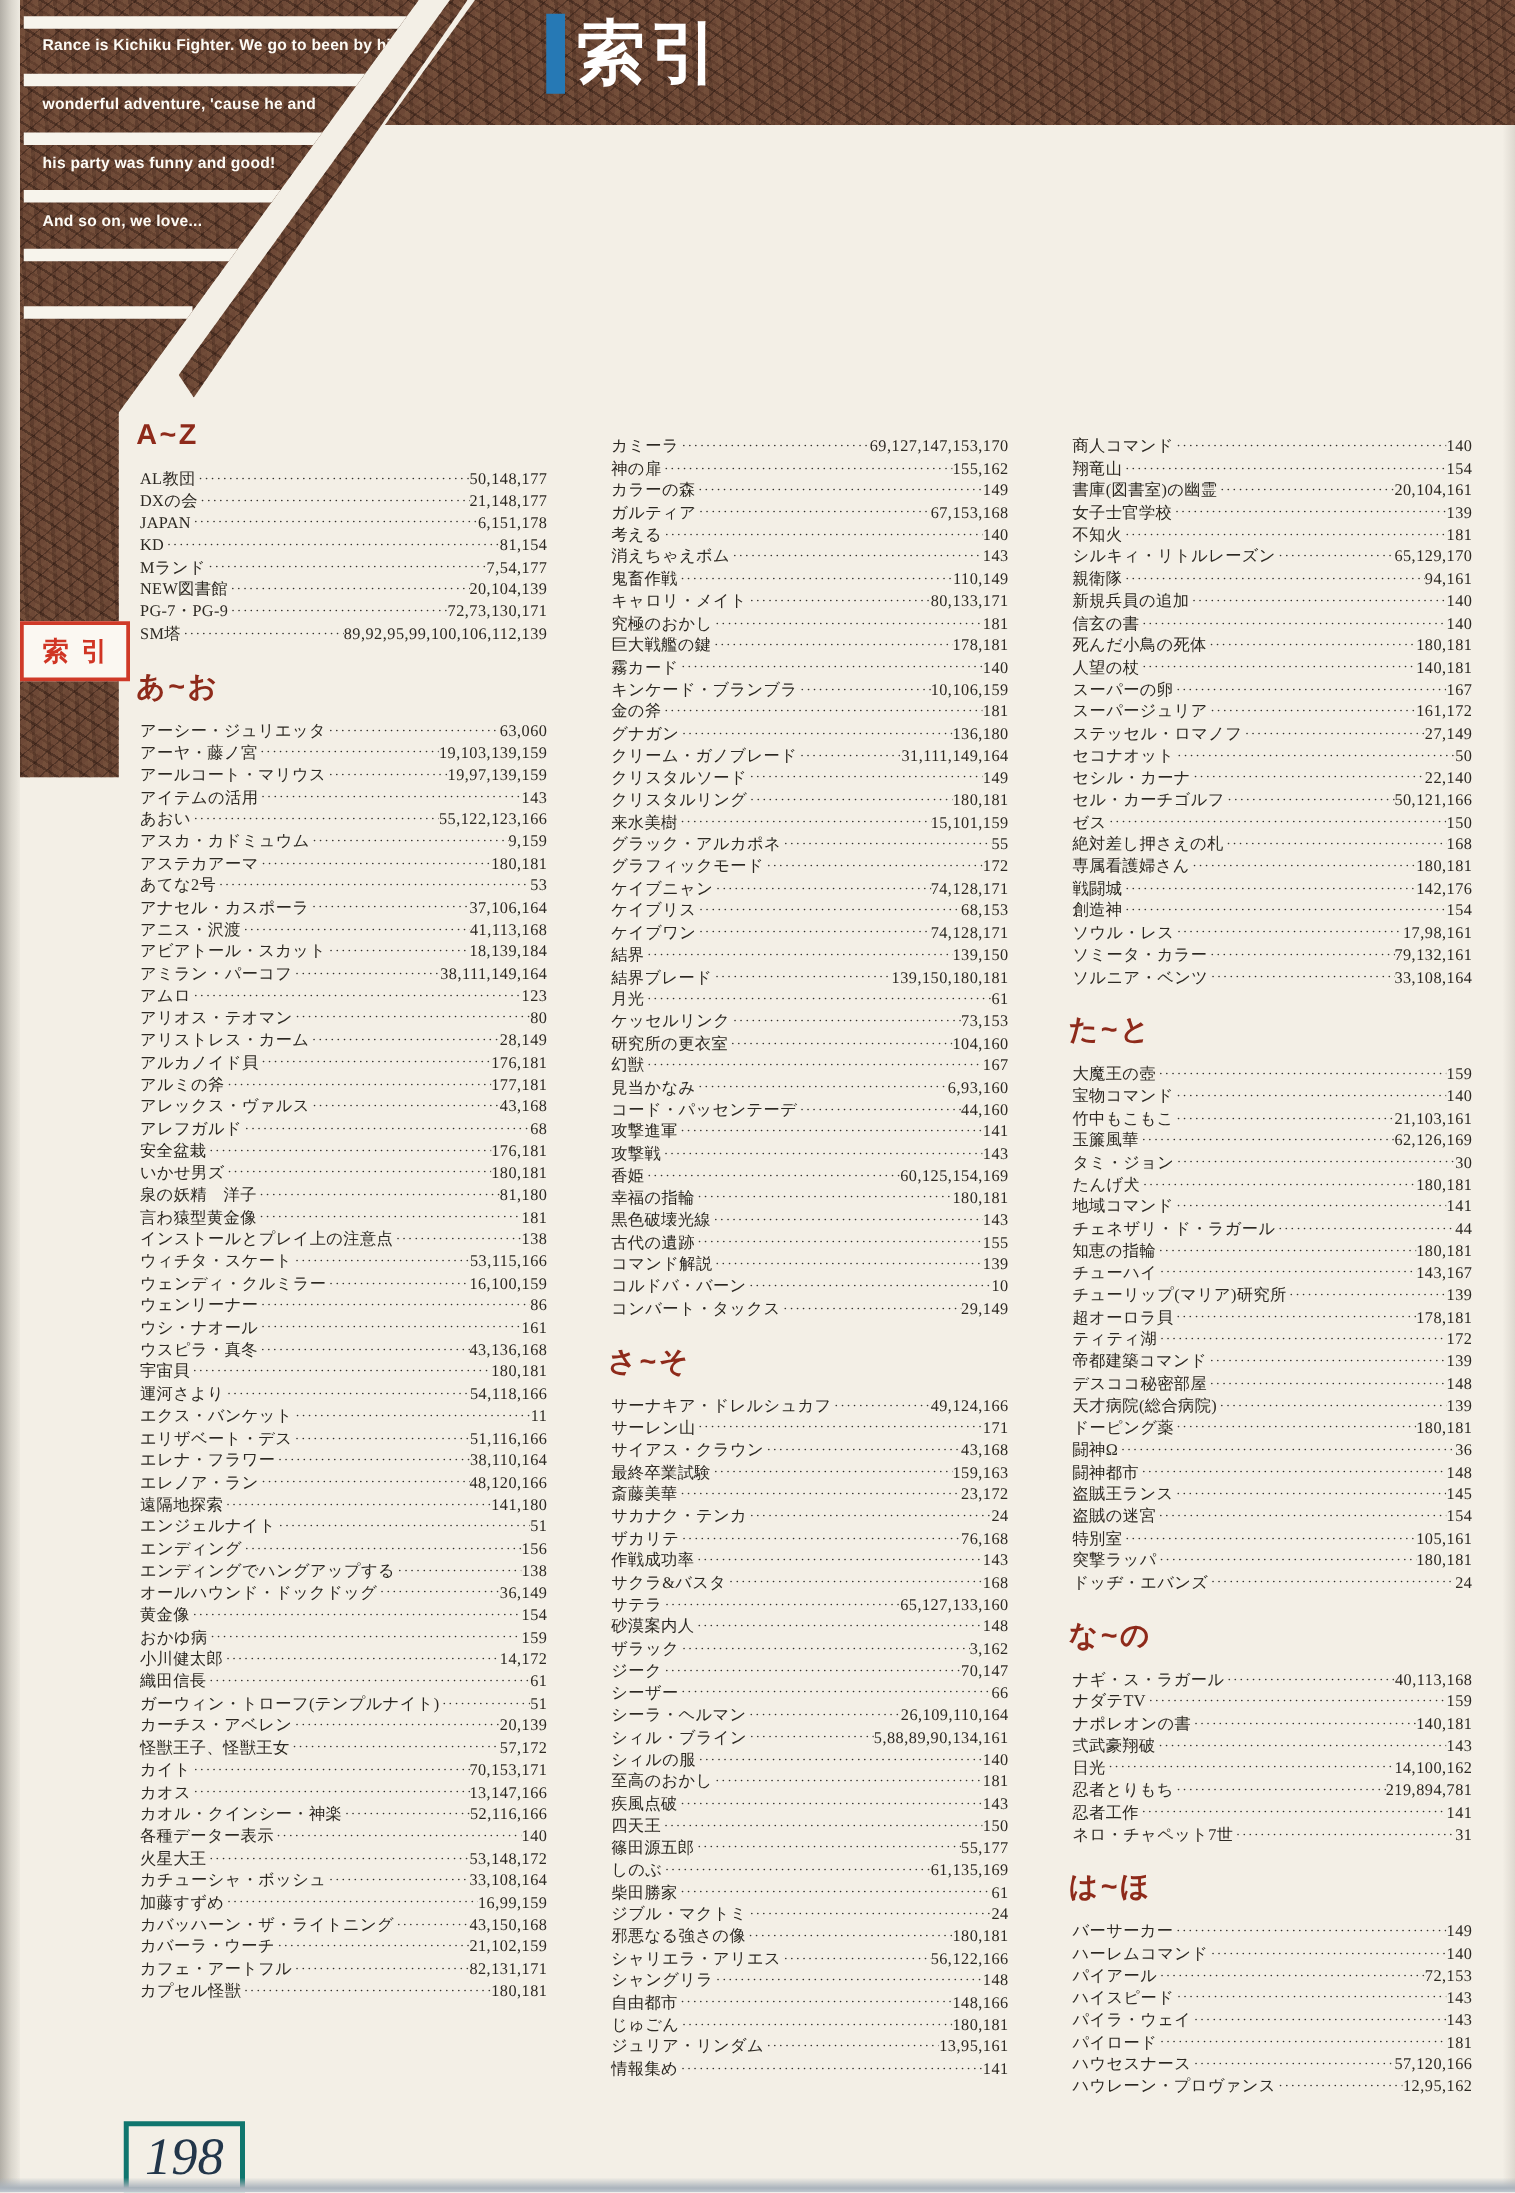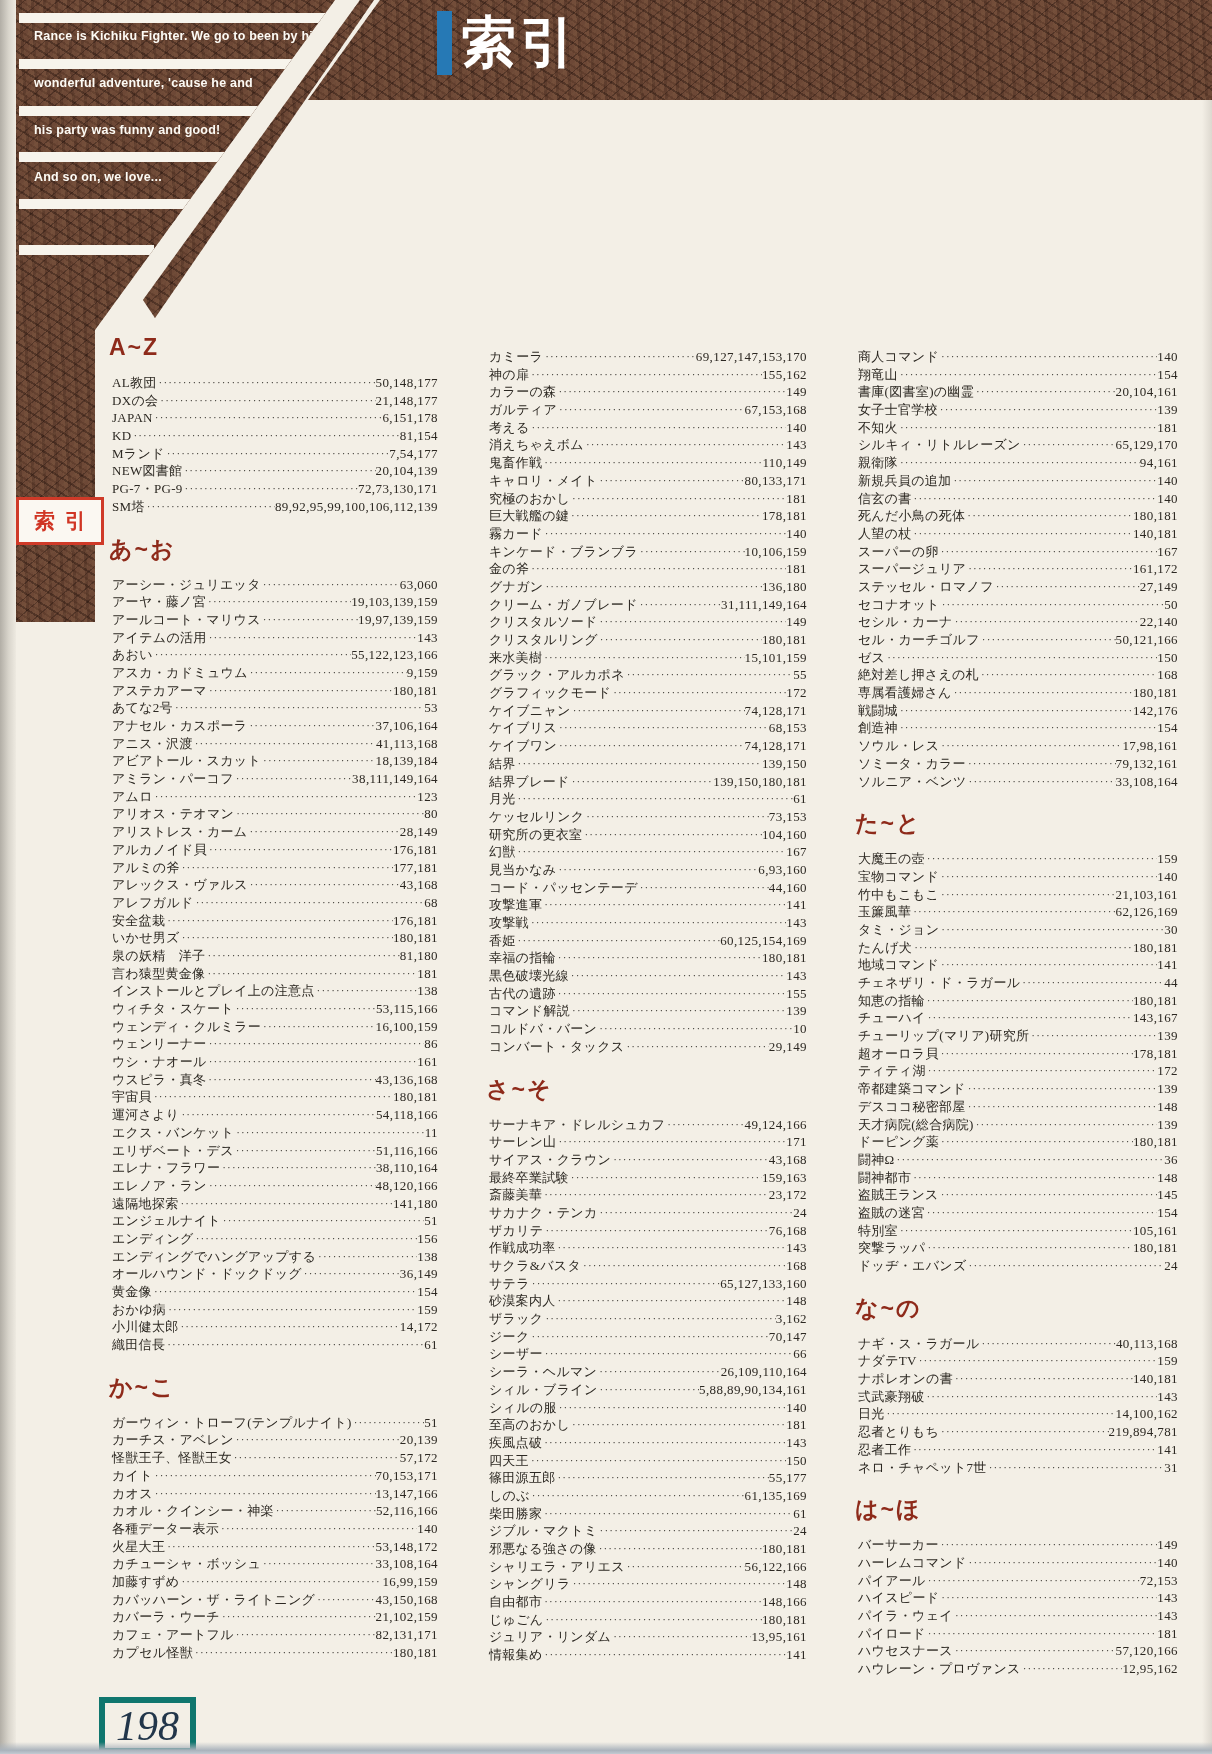--- a/index.html
+++ b/index.html
@@ -54,21 +54,21 @@
   .col .sec-header:first-child{margin-top:0;}
 
   .row{display:flex;align-items:baseline;height:17.7px;line-height:17.7px;
     font-size:13px;white-space:nowrap;}
   .term{flex:0 0 auto;letter-spacing:.3px;}
   .leader{flex:1 1 auto;min-width:6px;overflow:hidden;font-size:11px;
     letter-spacing:1.2px;color:#33302b;padding:0 2px;position:relative;top:-1px;}
   .pages{flex:0 0 auto;letter-spacing:.4px;}
 
   .page-num-box{position:absolute;left:99px;top:1697px;width:97px;height:57px;
-    border:6px solid #0f766e;box-sizing:border-box;display:flex;align-items:center;
+    border:4px solid #0f766e;box-sizing:border-box;display:flex;align-items:center;
     justify-content:center;z-index:2;background:#f3efe6;}
   .page-num{font-style:italic;font-size:42px;color:#22364a;
     font-family:"Liberation Serif","DejaVu Serif",serif;}
 
   .edge-left{position:absolute;left:0;top:0;width:16px;height:100%;z-index:4;
     background:linear-gradient(90deg,#b2aea6,#d9d5cc 55%,#eeeae1);}
   .edge-bottom{position:absolute;left:0;bottom:0;width:100%;height:12px;z-index:4;
     background:linear-gradient(180deg,rgba(150,160,170,0),#aab3bc 70%,#c2cad2);}
   .edge-right{position:absolute;right:0;top:100px;width:10px;height:1654px;z-index:0;
     background:linear-gradient(270deg,#ddd8cf,rgba(221,216,207,0));}
@@ -360,21 +360,20 @@
       <div class="row">
         <span class="term">小川健太郎</span>
         <span class="leader">························································································································</span>
         <span class="pages">14,172</span>
       </div>
       <div class="row">
         <span class="term">織田信長</span>
         <span class="leader">························································································································</span>
         <span class="pages">61</span>
       </div>
-      <div class="sec-header">か~こ</div>
       <div class="row">
         <span class="term">ガーウィン・トローフ(テンプルナイト)</span>
         <span class="leader">························································································································</span>
         <span class="pages">51</span>
       </div>
       <div class="row">
         <span class="term">カーチス・アベレン</span>
         <span class="leader">························································································································</span>
         <span class="pages">20,139</span>
       </div>

